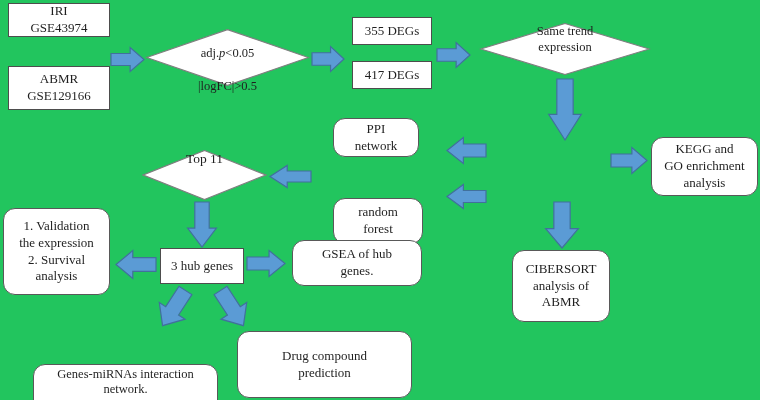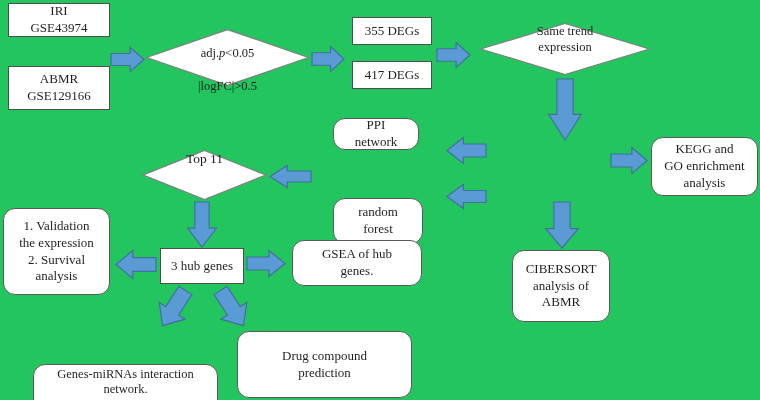--- a/index.html
+++ b/index.html
@@ -46,21 +46,21 @@
 
   <div class="node rect" style="left:352px;top:61px;width:80px;height:28px">
     <span class="lbl">417 DEGs</span>
   </div>
 
 
   <div class="node rect" style="left:160px;top:248px;width:84px;height:36px">
     <span class="lbl">3 hub genes</span>
   </div>
 
-  <div class="node round" style="left:333px;top:118px;width:86px;height:32px">
+  <div class="node round" style="left:333px;top:118px;width:86px;height:39px">
     <span class="lbl">PPI
 network</span>
   </div>
 
   <div class="node round" style="left:333px;top:198px;width:90px;height:46px">
     <span class="lbl">random
 forest</span>
   </div>
 
   <div class="node round" style="left:651px;top:137px;width:107px;height:59px">

